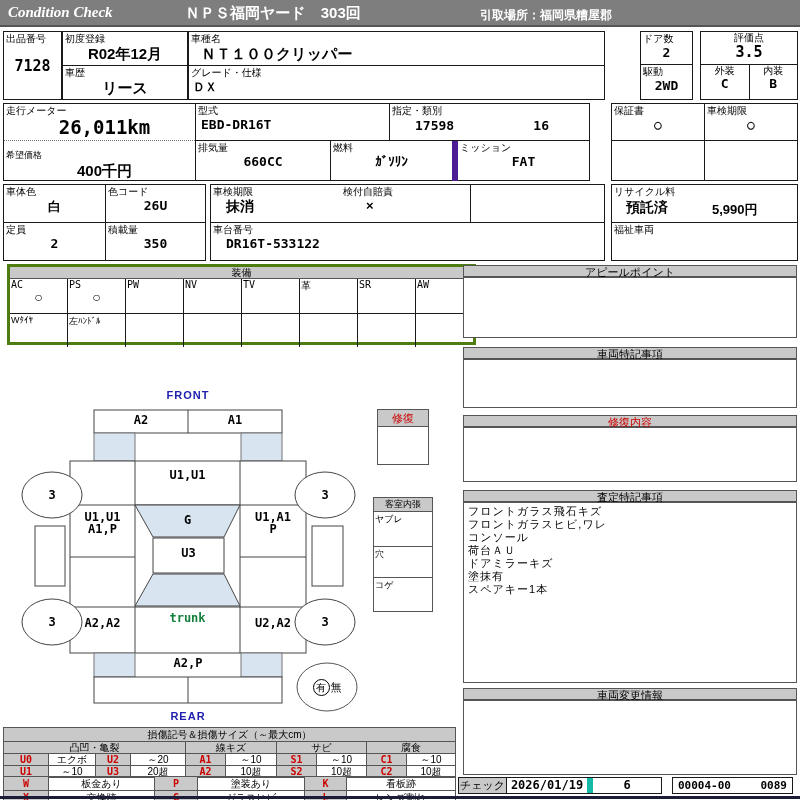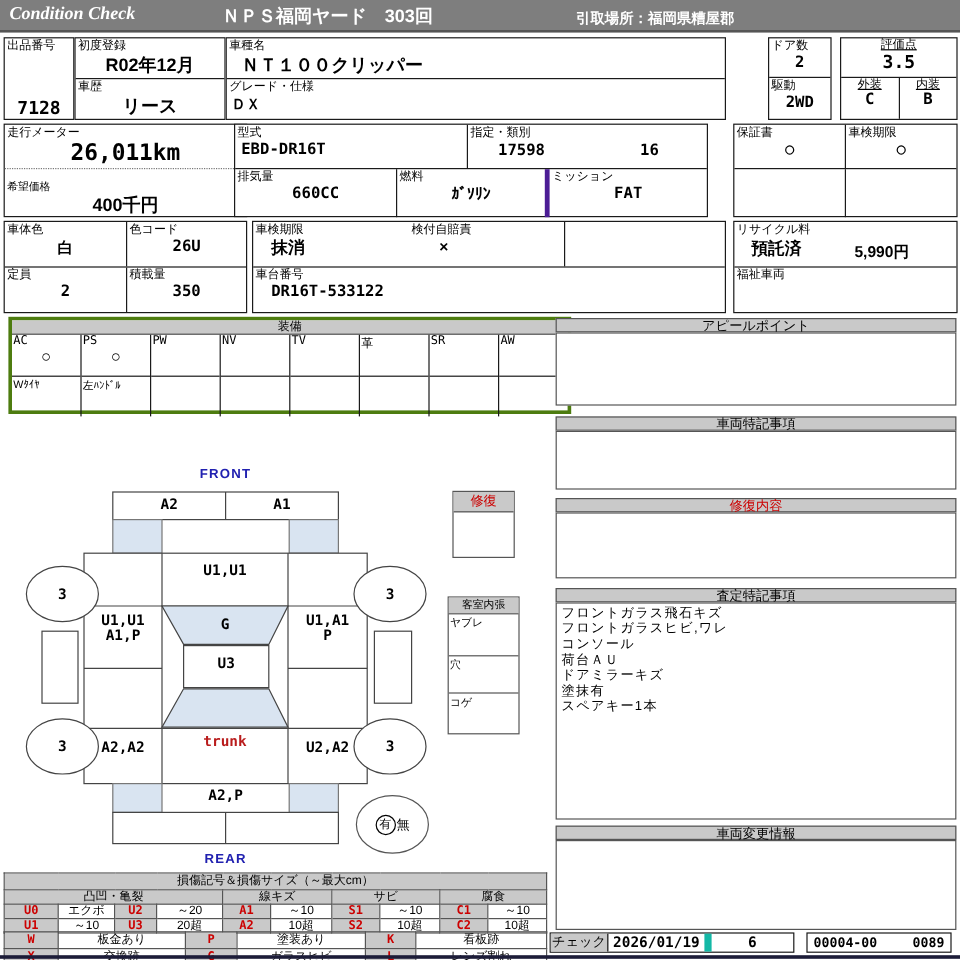--- a/index.html
+++ b/index.html
@@ -1,21 +1,21 @@
 <!DOCTYPE html>
 <html><head>
 <meta charset="utf-8">
 <style>
   html,body{margin:0;padding:0;background:#fff;}
   body{font-family:"Liberation Sans","DejaVu Sans",sans-serif;color:#000;}
   .sheet{position:relative;width:800px;height:800px;background:#fff;overflow:hidden;}
   .abs{position:absolute;}
   .box{position:absolute;border:1px solid #1a1a1a;background:#fff;box-sizing:border-box;}
   .lbl{font-size:10px;line-height:11px;padding:1px 2px;white-space:nowrap;}
-  .lblc{font-size:10px;line-height:11px;text-align:center;white-space:nowrap;text-decoration:underline;}
+  .lblc{font-size:10px;line-height:11px;text-align:center;white-space:nowrap;}
   .val{font-family:"DejaVu Sans Mono","Liberation Mono",monospace;font-weight:bold;text-align:center;}
   .v13{font-size:13px;} .v15{font-size:15px;}
   .jp{font-family:"Liberation Sans","DejaVu Sans",sans-serif;}
   .hdrbar{position:absolute;left:0;top:0;width:800px;height:27px;background:#7e7e7e;border-bottom:2px solid #555;box-sizing:border-box;}
   .panel-h{position:absolute;background:#c9c9c9;border:1px solid #555;box-sizing:border-box;text-align:center;font-size:11px;line-height:12px;}
   .panel-b{position:absolute;background:#fff;border:1px solid #555;box-sizing:border-box;}
   .eqgrid{position:absolute;left:7px;top:264px;width:469px;height:81px;border:3px solid #4d7c0f;box-sizing:border-box;}
   .eqtitle{height:12px;background:#c9c9c9;border-bottom:1px solid #555;text-align:center;font-size:10px;line-height:12px;box-sizing:border-box;}
   .eqcols{display:flex;height:68px;}
   .eqcol{flex:1;border-right:1px solid #1a1a1a;box-sizing:border-box;display:flex;flex-direction:column;}
@@ -43,21 +43,21 @@
 <div class="sheet">
 
   <div class="hdrbar">
     <div class="abs" style="left:8px;top:4px;color:#fff;font-size:15px;font-weight:bold;font-style:italic;font-family:'Liberation Serif','DejaVu Serif',serif;">Condition  Check</div>
     <div class="abs" style="left:185px;top:4px;color:#fff;font-size:15px;font-weight:bold;">ＮＰＳ福岡ヤード　303回</div>
     <div class="abs" style="left:480px;top:7px;color:#fff;font-size:12px;font-weight:bold;">引取場所：福岡県糟屋郡</div>
   </div>
 
   <div class="box" style="left:3px;top:31px;width:59px;height:69px;">
     <div class="lbl">出品番号</div>
-    <div class="val v15" style="margin-top:36px;">7128</div>
+    <div class="val v15" style="margin-top:12px;">7128</div>
   </div>
   <div class="box" style="left:62px;top:31px;width:126px;height:69px;">
     <div style="height:34px;border-bottom:1px solid #1a1a1a;box-sizing:border-box;">
       <div class="lbl">初度登録</div>
       <div class="val v15 jp">R02年12月</div>
     </div>
     <div>
       <div class="lbl">車歴</div>
       <div class="val v15 jp">リース</div>
     </div>
@@ -119,21 +119,21 @@
         <div class="lbl">指定・類別</div>
         <div class="val v13 abs" style="left:25px;top:14px;">17598</div>
         <div class="val v13 abs" style="right:40px;top:14px;">16</div>
       </div>
     </div>
     <div style="display:flex;height:40px;">
       <div style="width:135px;border-right:1px solid #1a1a1a;box-sizing:border-box;">
         <div class="lbl">排気量</div>
         <div class="val v13">660CC</div>
       </div>
-      <div style="width:127px;border-right:4px solid #4c1d95;box-sizing:border-box;">
+      <div style="width:127px;border-right:6px solid #4c1d95;box-sizing:border-box;">
         <div class="lbl">燃料</div>
         <div class="val v13 jp">ｶﾞｿﾘﾝ</div>
       </div>
       <div style="flex:1;">
         <div class="lbl">ミッション</div>
         <div class="val v13">FAT</div>
       </div>
     </div>
   </div>
   <div class="box" style="left:611px;top:103px;width:187px;height:78px;">
@@ -343,21 +343,21 @@
     <div>U1,U1</div>
     <div>A1,P</div>
   </div>
   <div class="dmark" style="left:135px;top:514px;width:105px;">G</div>
   <div class="dmark" style="left:240px;top:511px;width:66px;">
     <div>U1,A1</div>
     <div>P</div>
   </div>
   <div class="dmark" style="left:153px;top:547px;width:71px;">U3</div>
   <div class="dmark" style="left:70px;top:617px;width:65px;">A2,A2</div>
-  <div class="dmark" style="left:135px;top:612px;width:105px;color:#b91c1c;">trunk</div>
+  <div class="dmark" style="left:135px;top:612px;width:105px;color:#15803d;">trunk</div>
   <div class="dmark" style="left:240px;top:617px;width:66px;">U2,A2</div>
   <div class="dmark" style="left:94px;top:657px;width:188px;">A2,P</div>
   <div class="dmark" style="left:140px;top:710px;width:96px;color:#2121b0;font-family:'Liberation Sans',sans-serif;font-size:11px;letter-spacing:1px;">REAR</div>
   <div class="dmark" style="left:42px;top:489px;width:20px;">3</div>
   <div class="dmark" style="left:315px;top:489px;width:20px;">3</div>
   <div class="dmark" style="left:42px;top:616px;width:20px;">3</div>
   <div class="dmark" style="left:315px;top:616px;width:20px;">3</div>
   <div class="abs" style="left:298px;top:668px;width:58px;height:38px;display:flex;align-items:center;justify-content:center;font-size:11px;">
     <span style="border:1px solid #000;border-radius:50%;width:15px;height:15px;display:inline-block;text-align:center;line-height:15px;font-size:10px;">有</span>
     <span style="margin-left:1px;">無</span>

